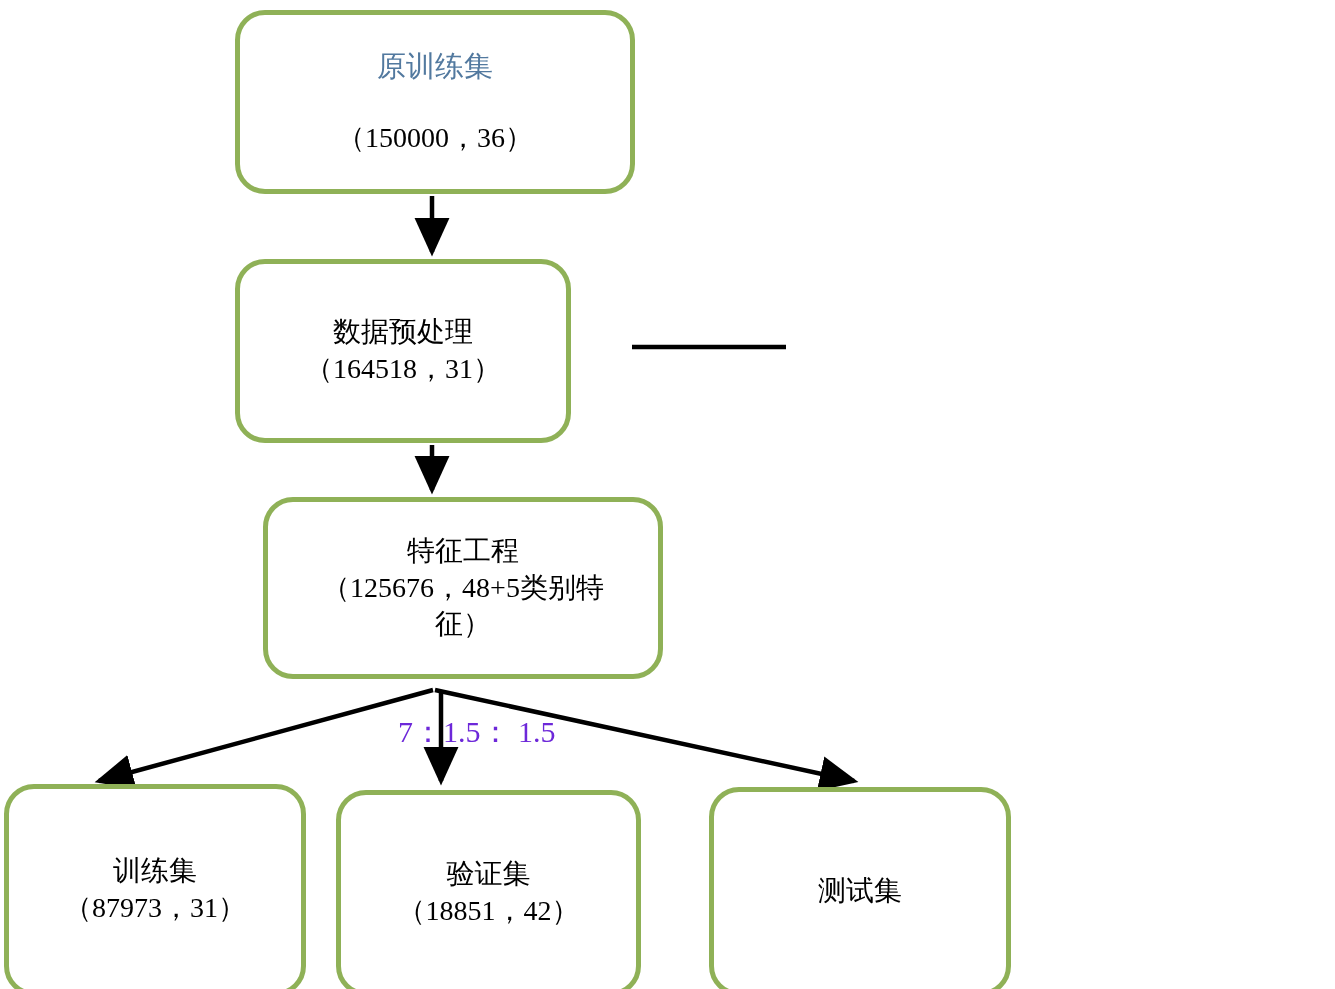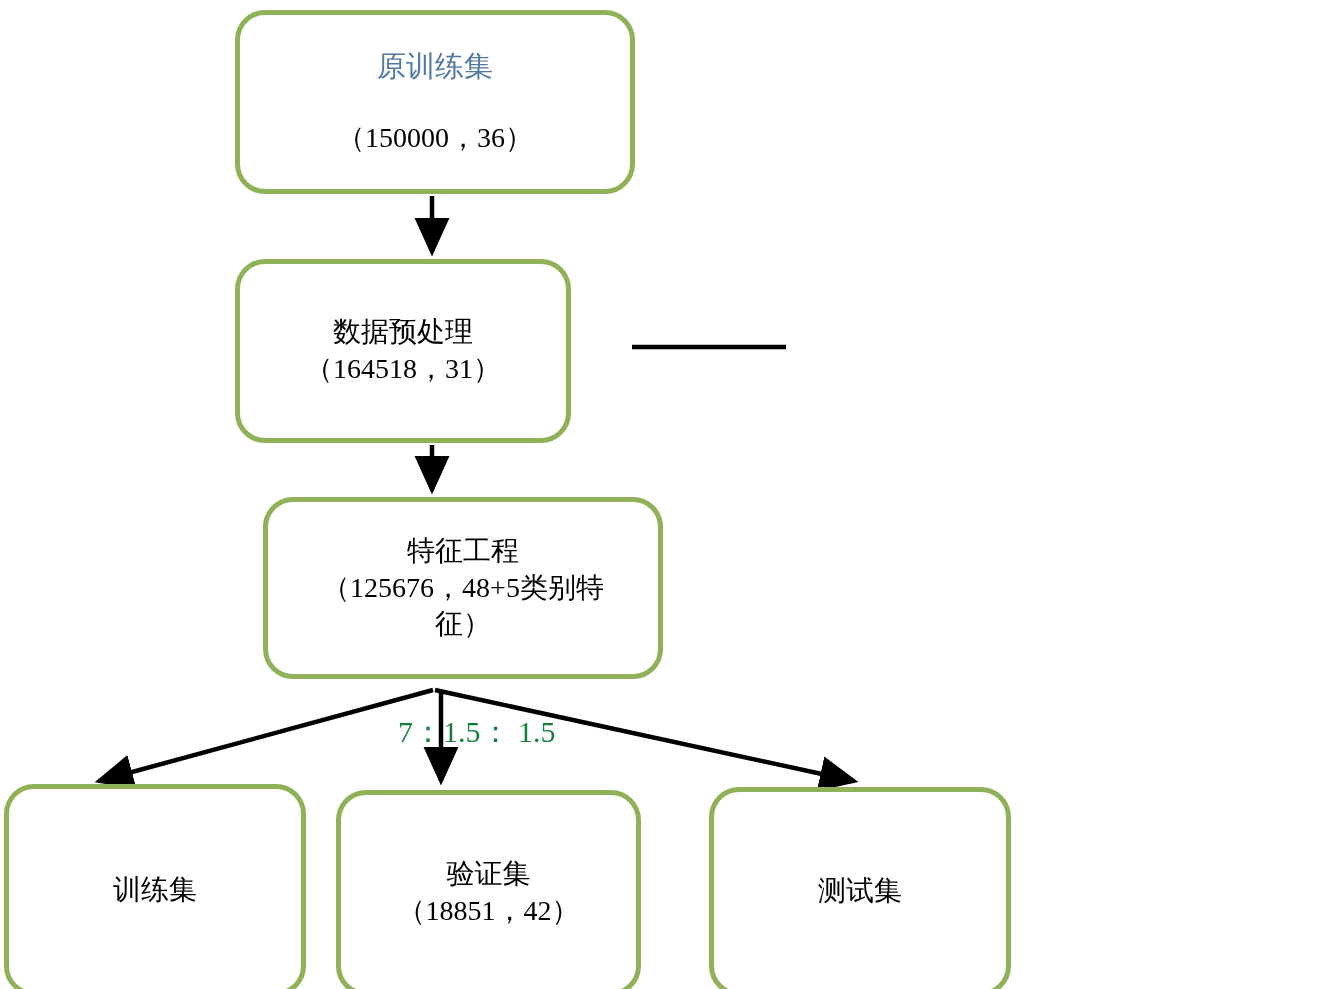--- a/index.html
+++ b/index.html
@@ -84,21 +84,21 @@
     height: 989px;
     z-index: 1;
     pointer-events: none;
   }
   
   #split-ratio-label {
     position: absolute;
     left: 398px;
     top: 712px;
     font-size: 30px;
-    color: #15803d;
+    color: #6d28d9;
     white-space: nowrap;
     z-index: 3;
     letter-spacing: 0px;
   }
 </style>
 </head>
 <body>
 
 <div id="canvas">
 
@@ -148,20 +148,21 @@
 
 
   <div class="node" id="node-feature-eng">
     <span class="line">特征工程</span>
     <span class="line">（125676，48+5类别特</span>
     <span class="line">征）</span>
   </div>
 
   <div class="node" id="node-train-set">
     <span class="line">训练集</span>
+    <span class="line">（87973，31）</span>
   </div>
 
   <div class="node" id="node-valid-set">
     <span class="line">验证集</span>
     <span class="line">（18851，42）</span>
   </div>
 
   <div class="node" id="node-test-set">
     <span class="line">测试集</span>
   </div>

